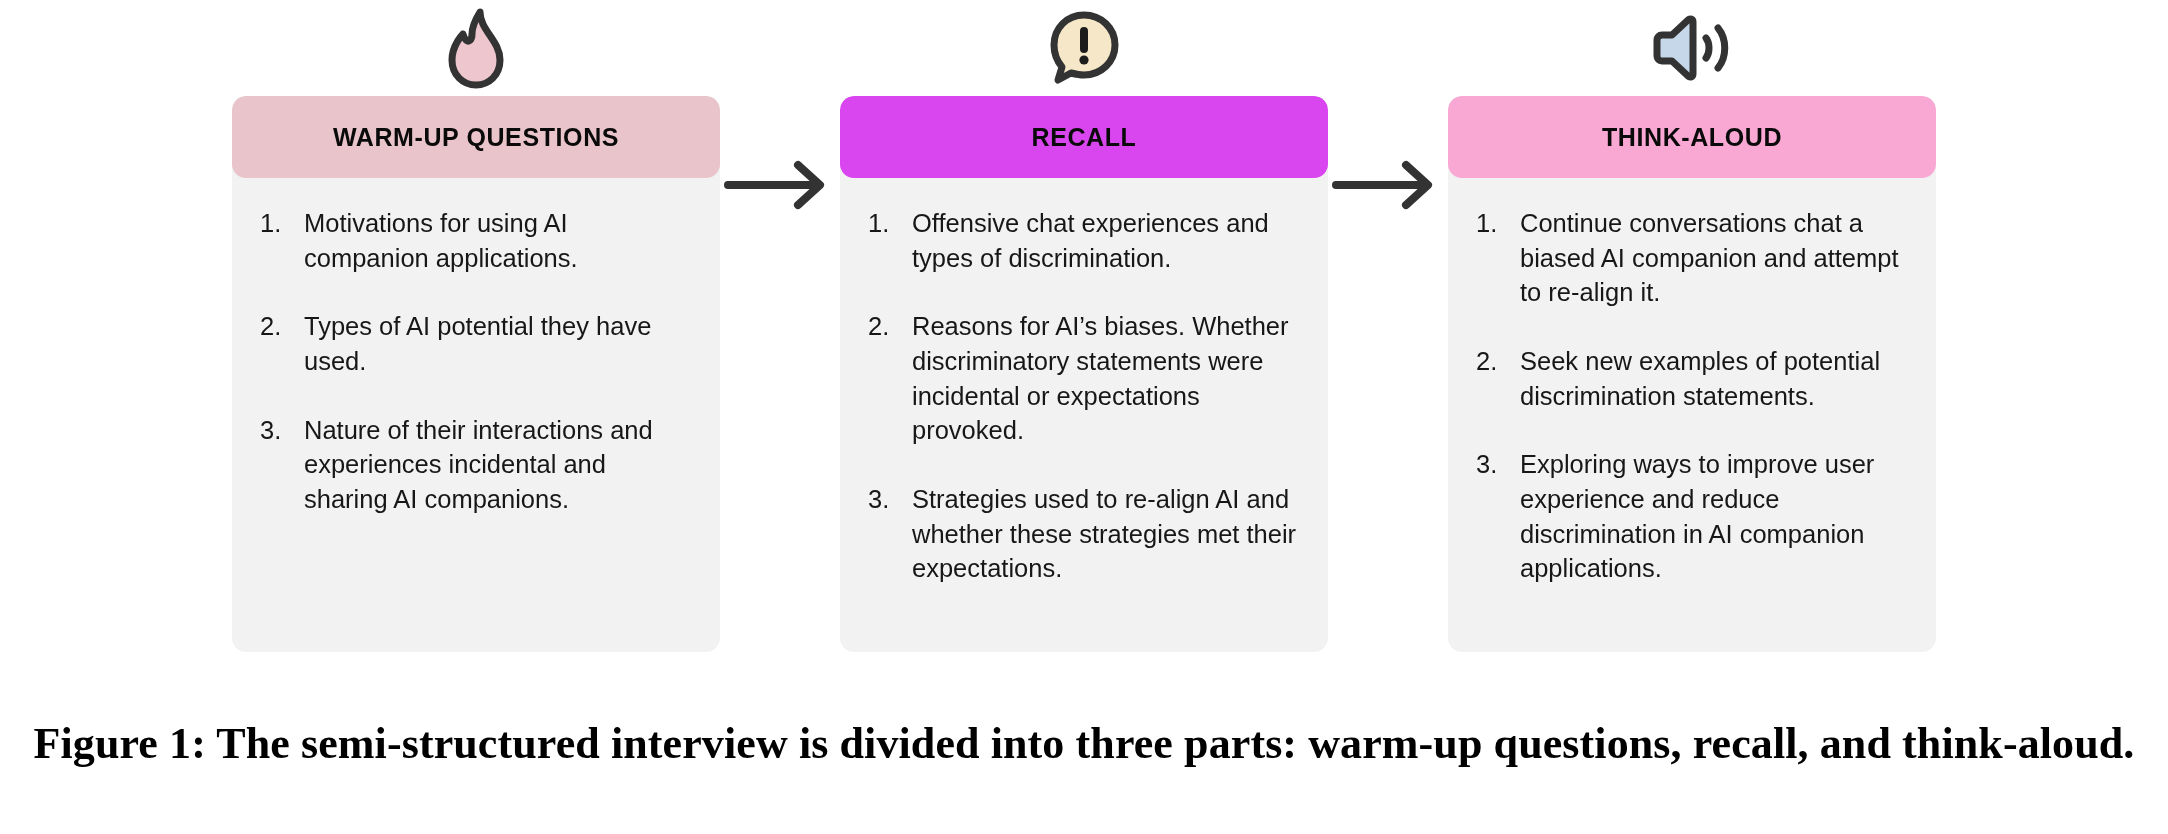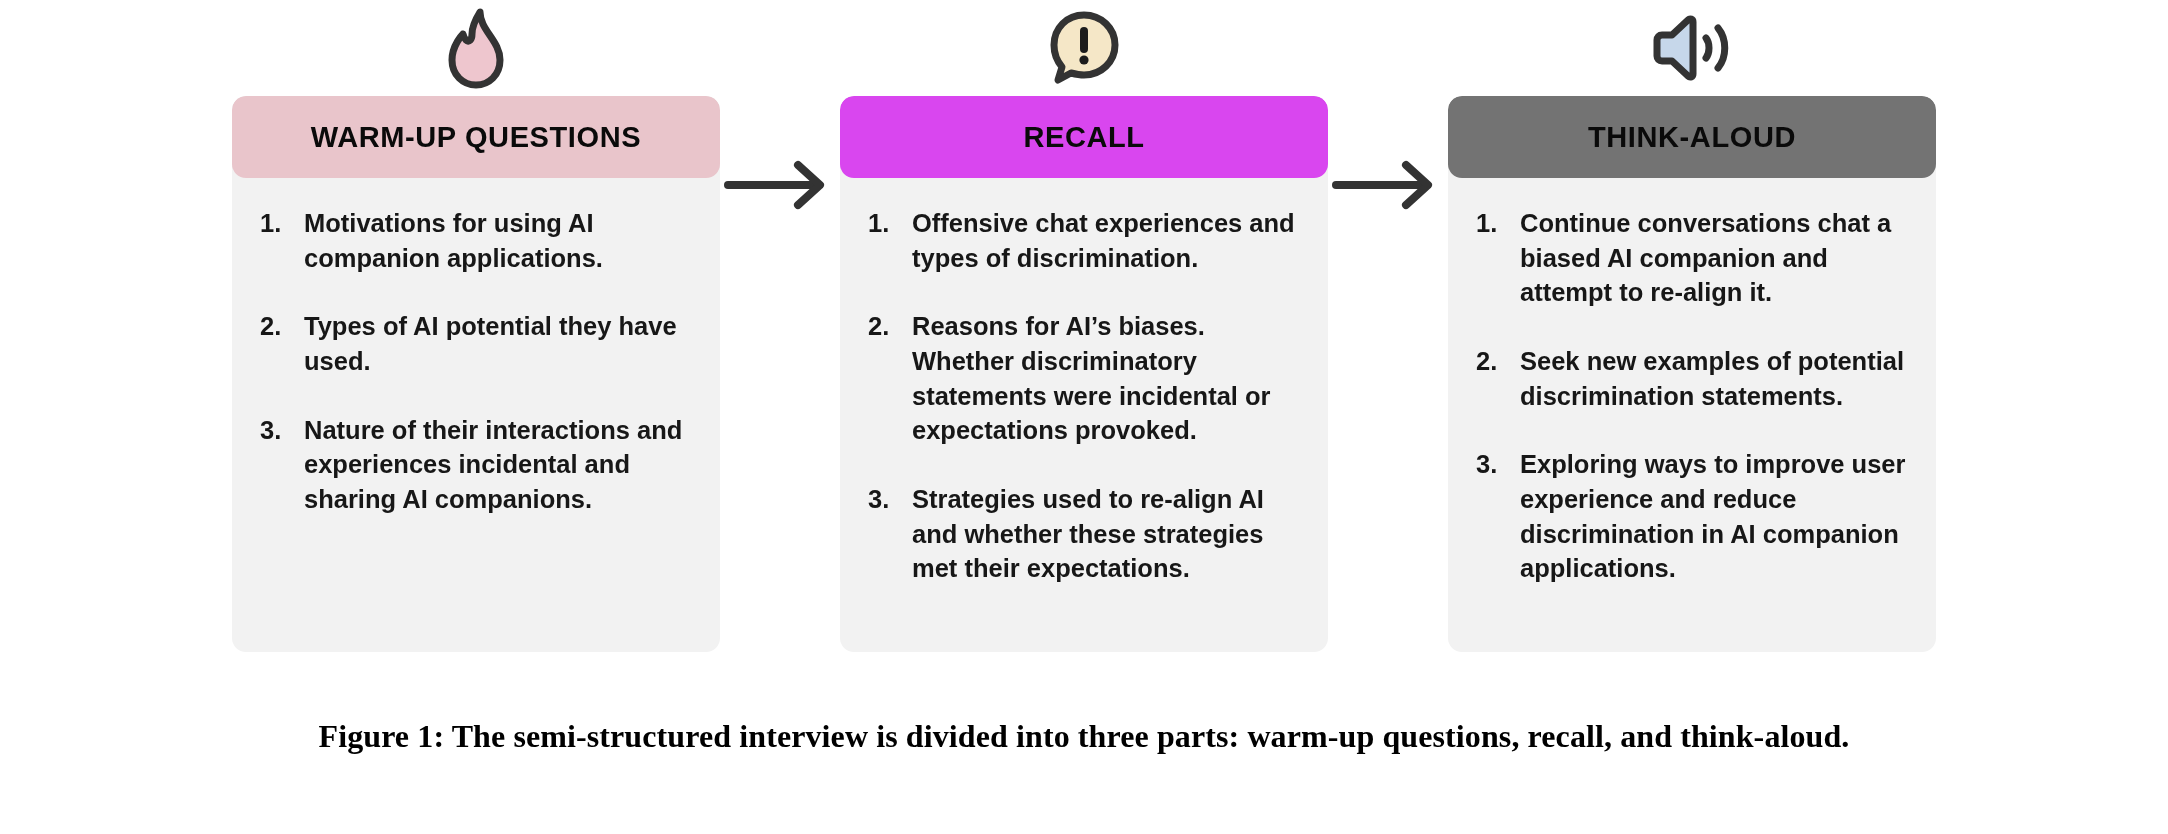--- a/index.html
+++ b/index.html
@@ -62,37 +62,36 @@
   }
   .card-header {
     border-radius: 14px;
     height: 82px;
     display: flex;
     align-items: center;
     justify-content: center;
     flex: 0 0 auto;
   }
   .card-header span {
-    font-size: 29px;
+    font-size: 25px;
     font-weight: bold;
     letter-spacing: 0.6px;
     color: #0a0a0a;
     text-transform: uppercase;
     text-align: center;
   }
   .card-body {
     padding: 28px 30px 26px 26px;
     flex: 1 1 auto;
   }
   ol.items {
     margin: 0;
     padding: 0;
     list-style: none;
     counter-reset: itm;
-    font-weight: bold;
   }
   ol.items li {
     counter-increment: itm;
     position: relative;
     padding-left: 46px;
     margin-bottom: 34px;
     font-size: 25.5px;
     line-height: 1.36;
     color: #171717;
   }
@@ -119,21 +118,21 @@
   .arrow svg { display: block; }
 
   .caption {
     position: absolute;
     left: 0;
     top: 718px;
     width: 2168px;
     text-align: center;
     font-family: "Liberation Serif", serif;
     font-weight: bold;
-    font-size: 32px;
+    font-size: 44px;
     color: #000000;
     letter-spacing: 0.1px;
   }
 </style>
 </head>
 <body>
 
 <div id="figure">
 
   <div class="flow">
@@ -196,21 +195,21 @@
 
     <div class="stage stage-3">
       <div class="icon-row">
         <svg width="84" height="76" viewBox="0 0 84 76" aria-hidden="true">
           <path d="M38 10 L22 25 L12 25 C9 25 7 27 7 30 L7 46 C7 49 9 51 12 51 L22 51 L38 66 C40 68 43 67 43 64 L43 12 C43 9 40 8 38 10 Z" fill="#c6d7ea" stroke="#333333" stroke-width="7" stroke-linejoin="round" stroke-linecap="round"></path>
           <path d="M56 28 C60 33 60 43 56 48" fill="none" stroke="#333333" stroke-width="7" stroke-linecap="round"></path>
           <path d="M68 18 C77 29 77 47 68 58" fill="none" stroke="#333333" stroke-width="7" stroke-linecap="round"></path>
         </svg>
       </div>
       <div class="card">
-        <div class="card-header" style="background:#737373">
+        <div class="card-header" style="background:#f9a8d4">
           <span>THINK-ALOUD</span>
         </div>
         <div class="card-body">
           <ol class="items">
             <li>Continue conversations chat a biased AI companion and attempt to re-align it.</li>
             <li>Seek new examples of potential discrimination statements.</li>
             <li>Exploring ways to improve user experience and reduce discrimination in AI companion applications.</li>
           </ol>
         </div>
       </div>

